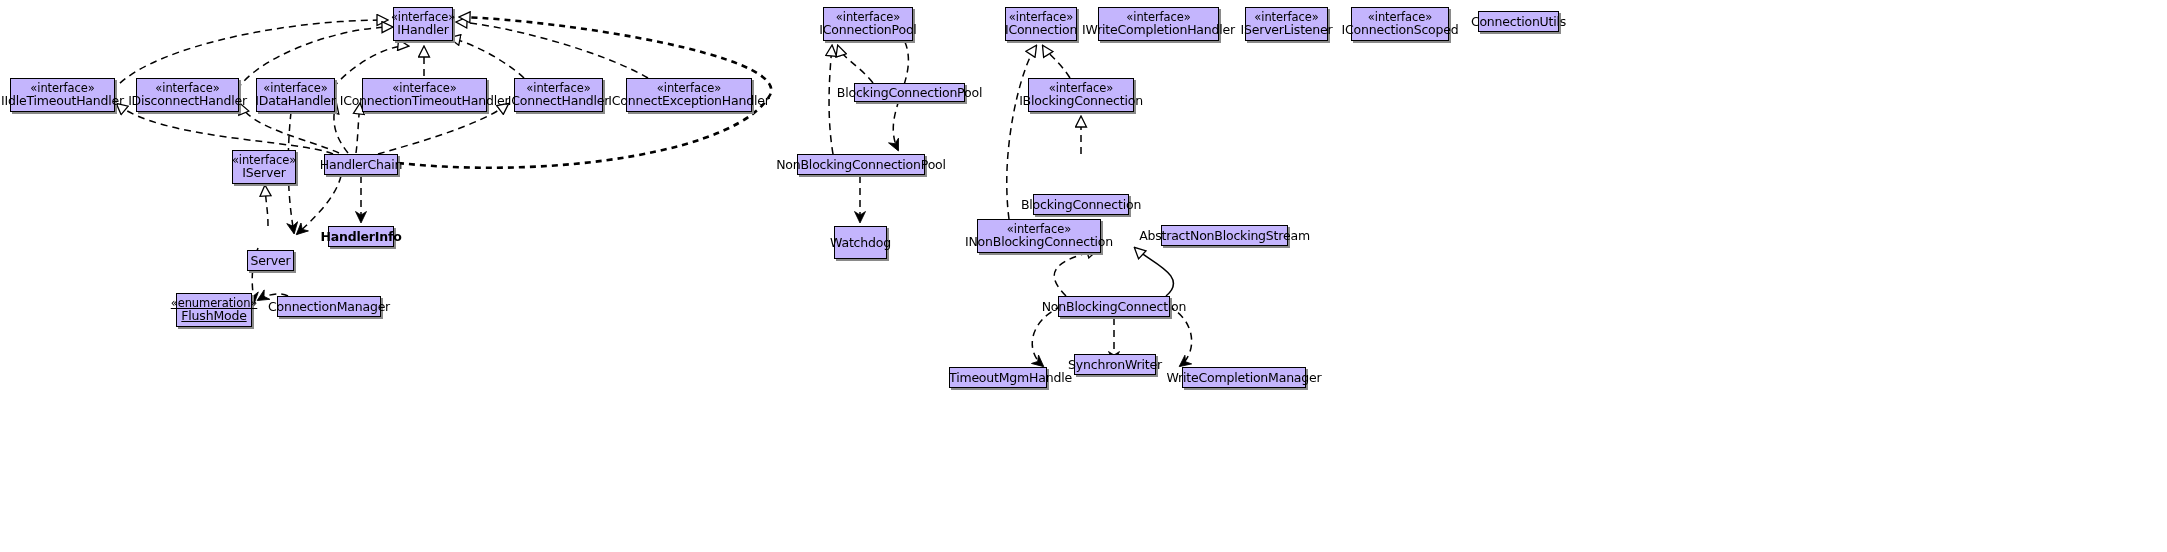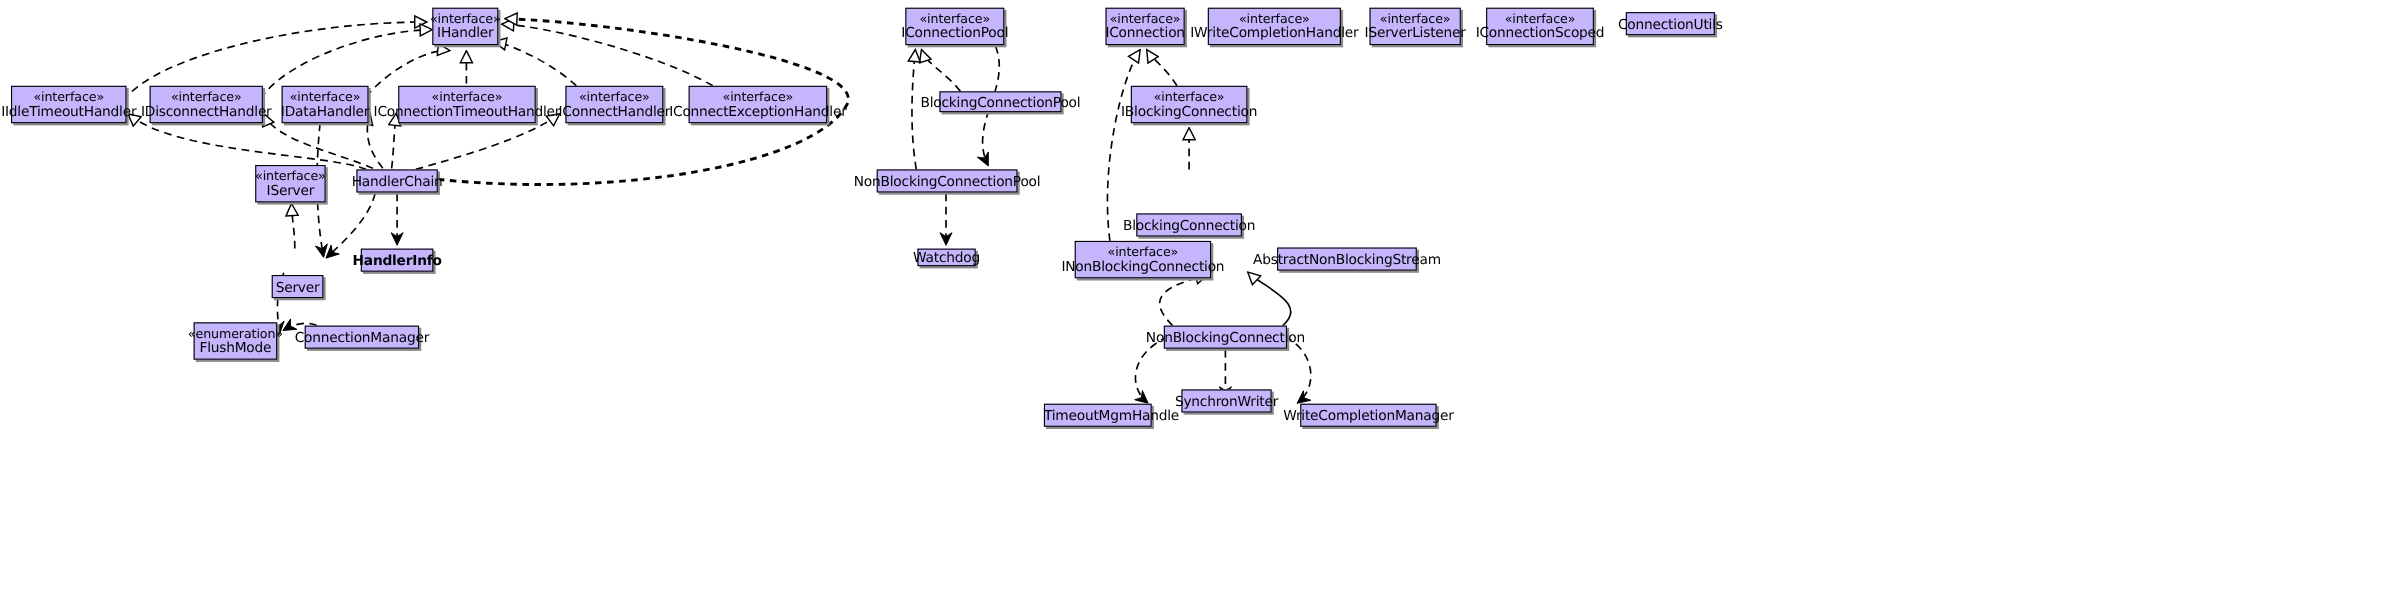--- a/index.html
+++ b/index.html
@@ -148,38 +148,38 @@
       </div>
       <div class="node plain" style="left: 324px; top: 154px; width: 74px; height: 21px;">
         <div class="nm">HandlerChain</div>
       </div>
       <div class="node plain" style="left: 328px; top: 226px; width: 66px; height: 21px; font-weight: bold;">
         <div class="nm">HandlerInfo</div>
       </div>
       <div class="node plain" style="left: 247px; top: 226px; width: 47px; height: 21px; margin-top: 24px;">
         <div class="nm">Server</div>
       </div>
-      <div class="node" style="left: 176px; top: 293px; width: 76px; height: 34px;">
+      <div class="node" style="left: 176px; top: 293px; width: 76px; height: 34px; text-decoration: underline;">
         <div class="stereo">«enumeration»</div>
         <div class="nm">FlushMode</div>
       </div>
       <div class="node plain" style="left: 277px; top: 296px; width: 104px; height: 21px;">
         <div class="nm">ConnectionManager</div>
       </div>
       <div class="node" style="left: 823px; top: 7px; width: 90px; height: 34px;">
         <div class="stereo">«interface»</div>
         <div class="nm">IConnectionPool</div>
       </div>
       <div class="node plain" style="left: 854px; top: 83px; width: 111px; height: 19px;">
         <div class="nm">BlockingConnectionPool</div>
       </div>
       <div class="node plain" style="left: 797px; top: 154px; width: 128px; height: 21px;">
         <div class="nm">NonBlockingConnectionPool</div>
       </div>
-      <div class="node plain" style="left: 834px; top: 226px; width: 53px; height: 16px;">
+      <div class="node plain" style="left: 834px; top: 226px; width: 53px; height: 33px;">
         <div class="nm">Watchdog</div>
       </div>
       <div class="node" style="left: 1005px; top: 7px; width: 72px; height: 34px;">
         <div class="stereo">«interface»</div>
         <div class="nm">IConnection</div>
       </div>
       <div class="node" style="left: 1028px; top: 78px; width: 106px; height: 34px;">
         <div class="stereo">«interface»</div>
         <div class="nm">IBlockingConnection</div>
       </div>

